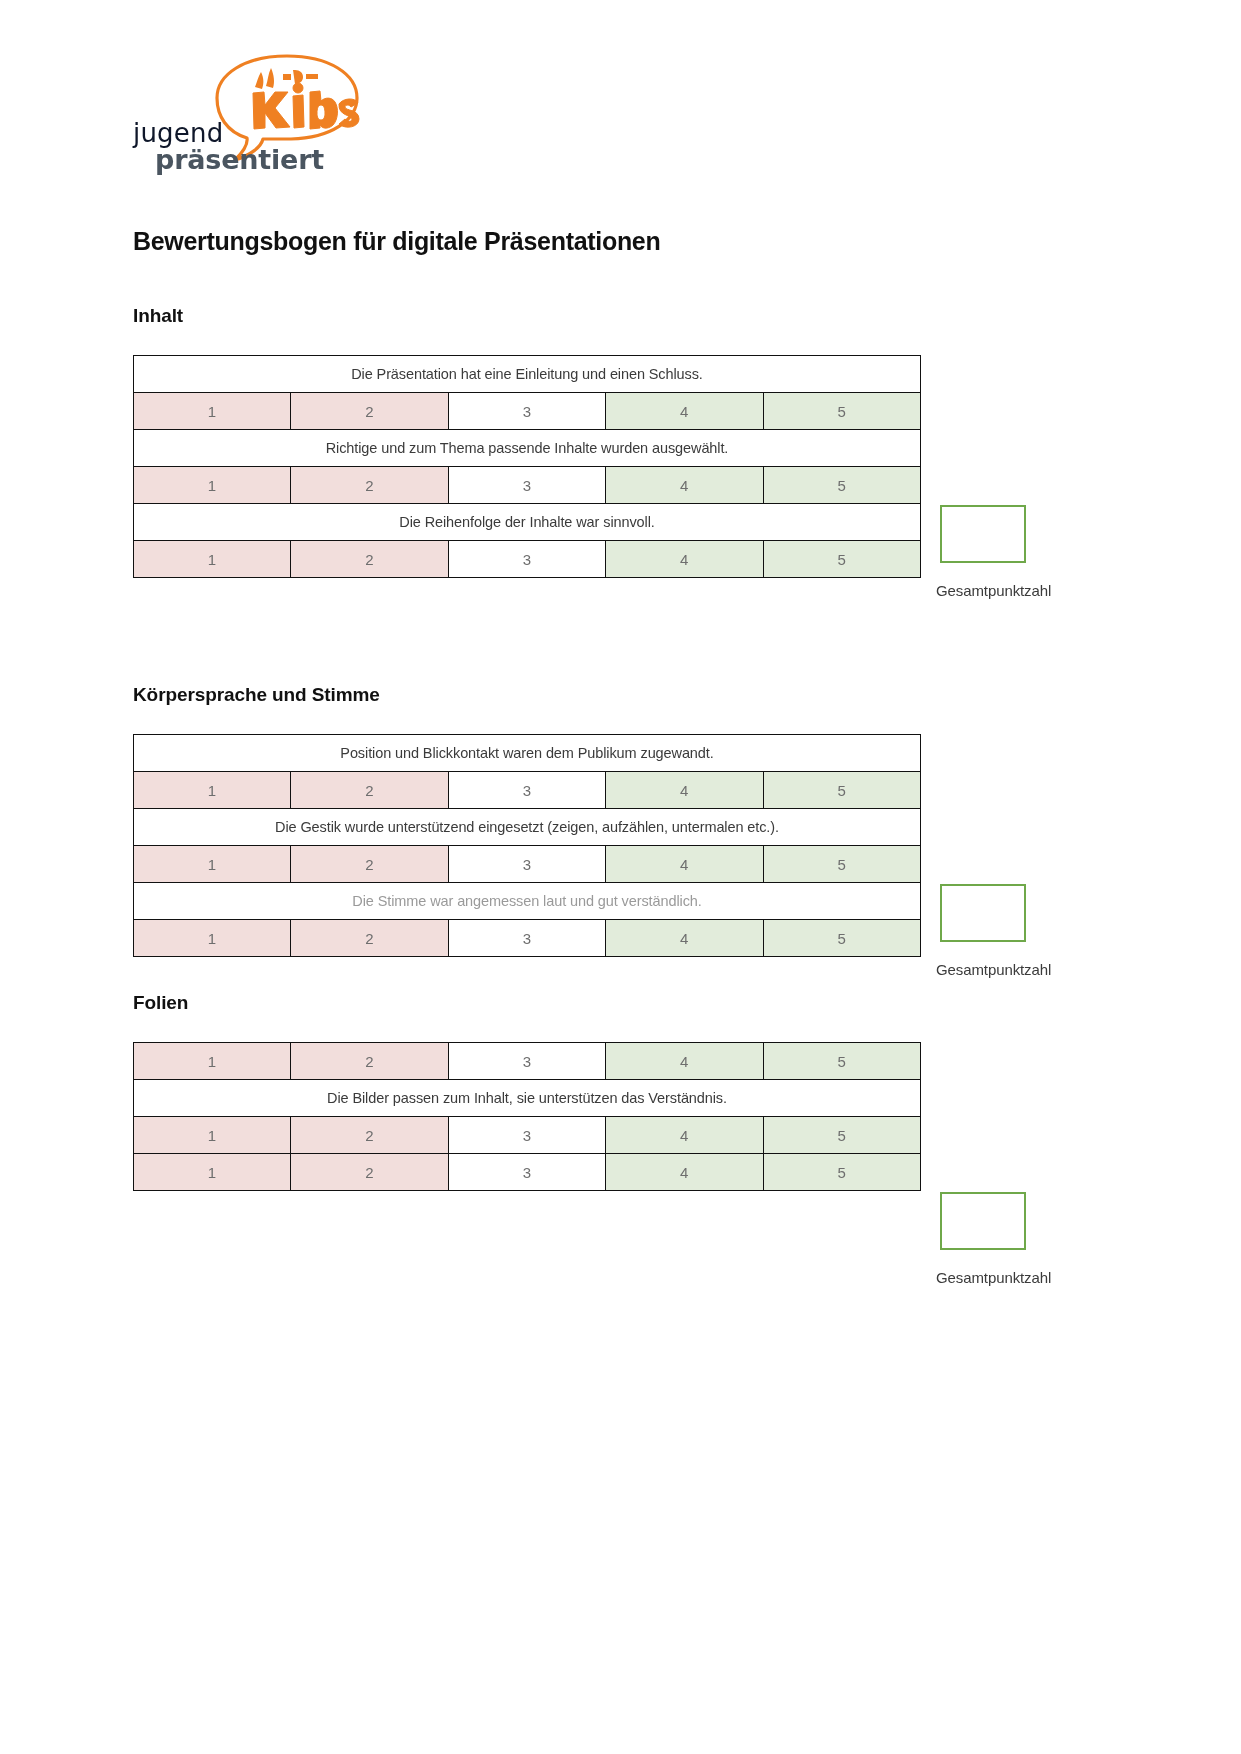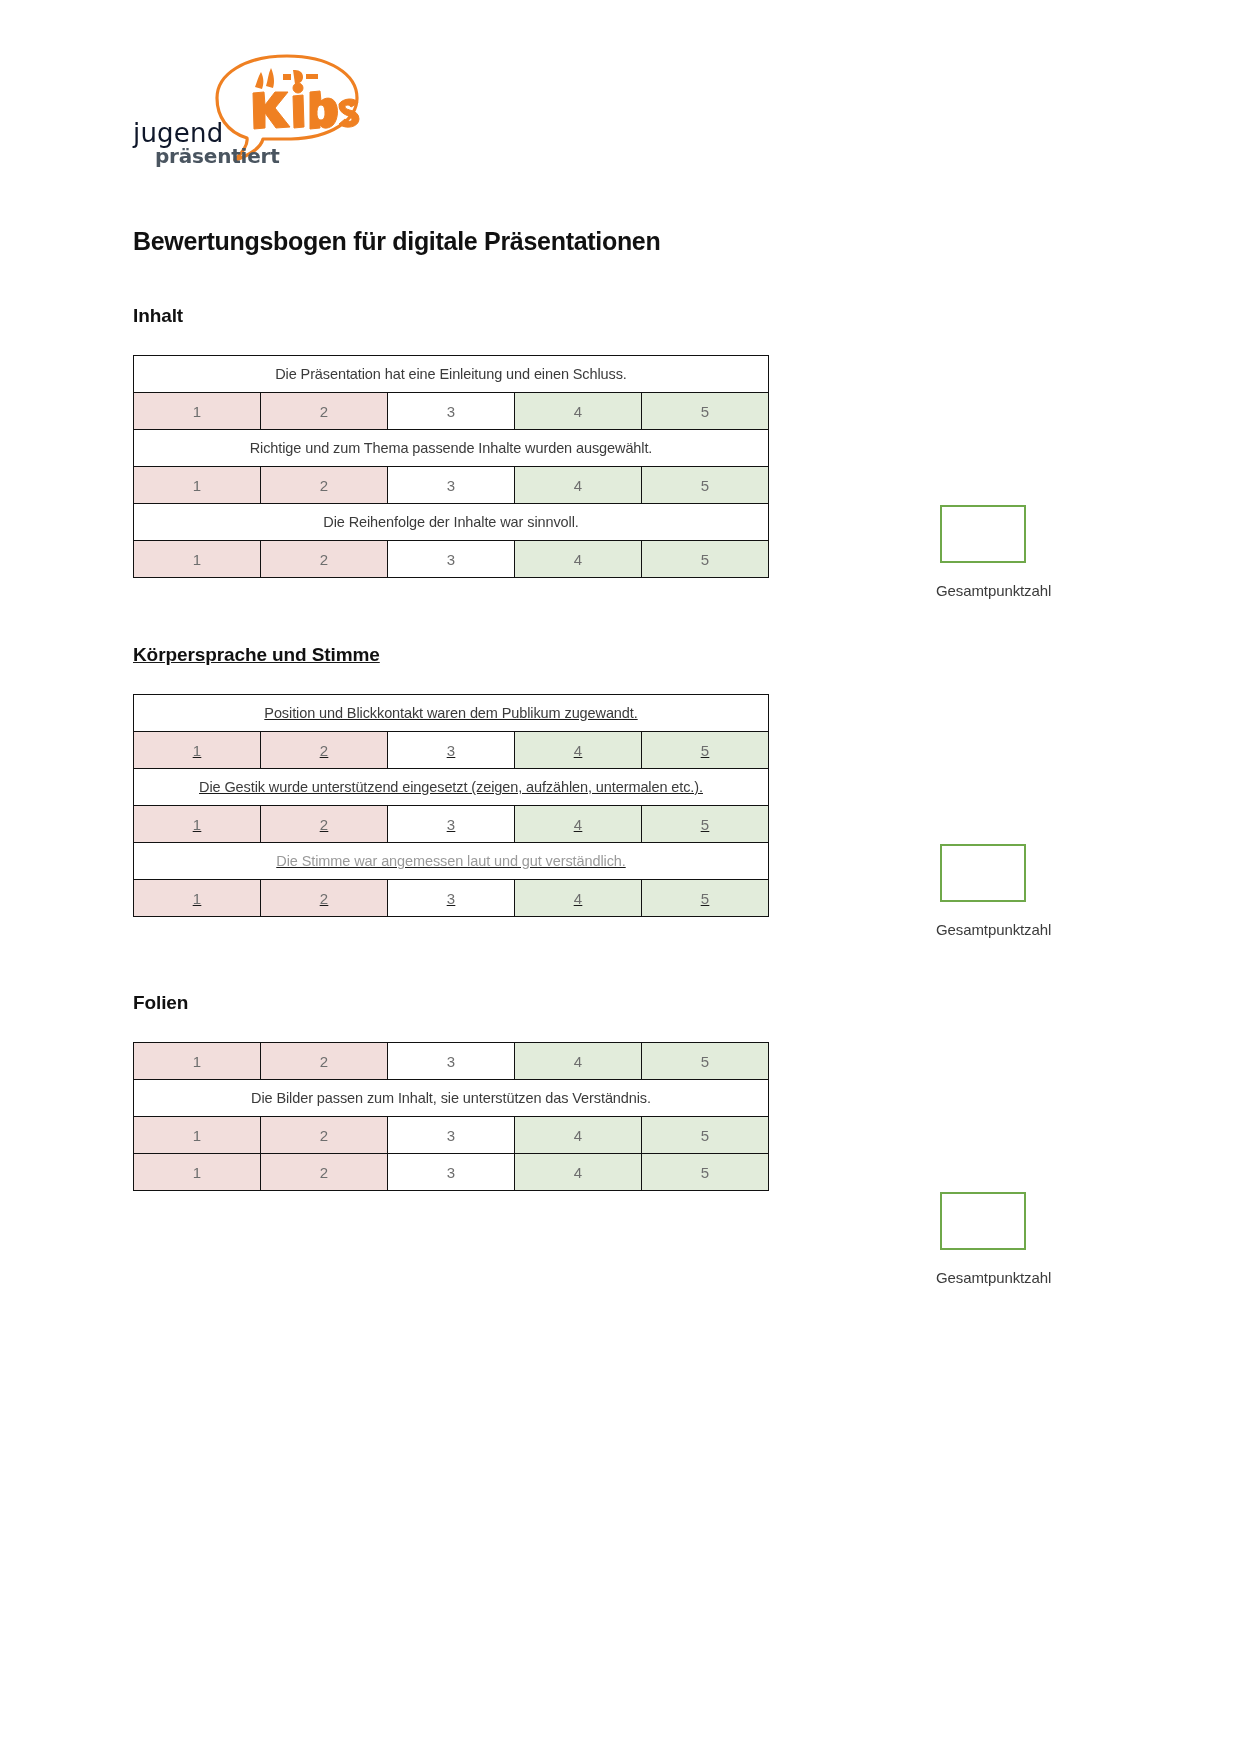--- a/index.html
+++ b/index.html
@@ -51,21 +51,21 @@
     font-weight: 400;
     letter-spacing: 0.2px;
     color: #0f172a;
     line-height: 1;
   }
   .logo-word-praesentiert {
     position: absolute;
     left: 22px;
     top: 94px;
     font-family: "DejaVu Sans", sans-serif;
-    font-size: 20px;
+    font-size: 27px;
     font-weight: 700;
     letter-spacing: -0.2px;
     color: #4a5560;
     line-height: 1;
   }
 
   
   .doc-title {
     position: absolute;
     left: 133px;
@@ -85,21 +85,21 @@
   .section-heading {
     font-size: 19px;
     font-weight: 700;
     color: #111111;
     letter-spacing: -0.1px;
     margin: 0 0 17px 0;
   }
 
   .rating-table {
     position: relative;
-    width: 636px;
+    width: 788px;
     border-collapse: collapse;
     table-layout: fixed;
     border: 1.5px solid #111111;
     margin-top: 28px;
   }
   .rating-table td {
     border: 1.3px solid #111111;
     padding: 0;
     margin: 0;
   }
@@ -212,21 +212,21 @@
           <td class="score-cell score-mid">3</td>
           <td class="score-cell score-high">4</td>
           <td class="score-cell score-high">5</td>
         </tr>
       </tbody>
     </table>
     <div class="total-box" style="left:807px; top:200px;"></div>
     <div class="total-label" style="left:803px; top:277px;">Gesamtpunktzahl</div>
   </div>
 
-  <div class="section" id="section-1" style="top:644px;text-decoration:underline;">
+  <div class="section" id="section-1" style="top:684px;">
     <div class="section-heading">Körpersprache und Stimme</div>
     <table class="rating-table">
       <tbody>
         <tr>
           <td class="statement-cell" colspan="5">Position und Blickkontakt waren dem Publikum zugewandt.</td>
         </tr>
         <tr>
           <td class="score-cell score-low">1</td>
           <td class="score-cell score-low">2</td>
           <td class="score-cell score-mid">3</td>

